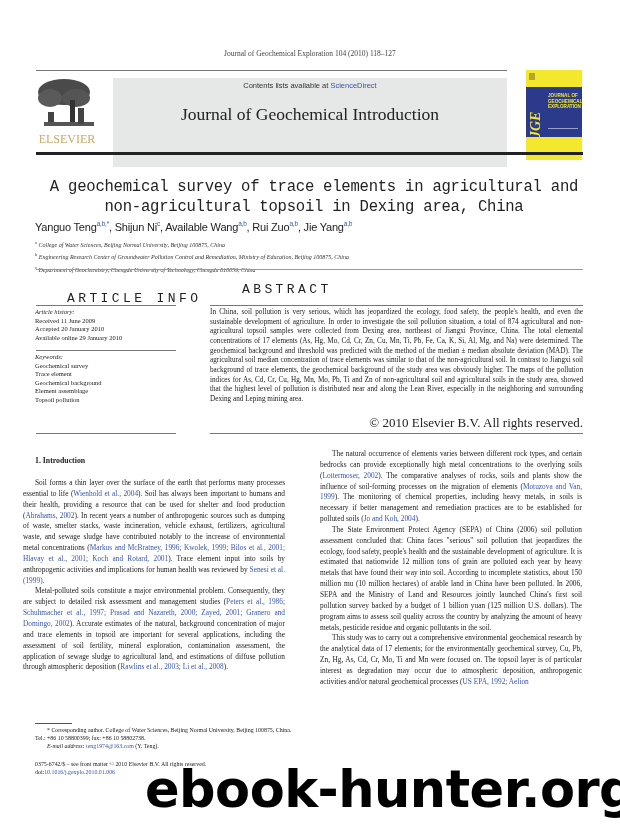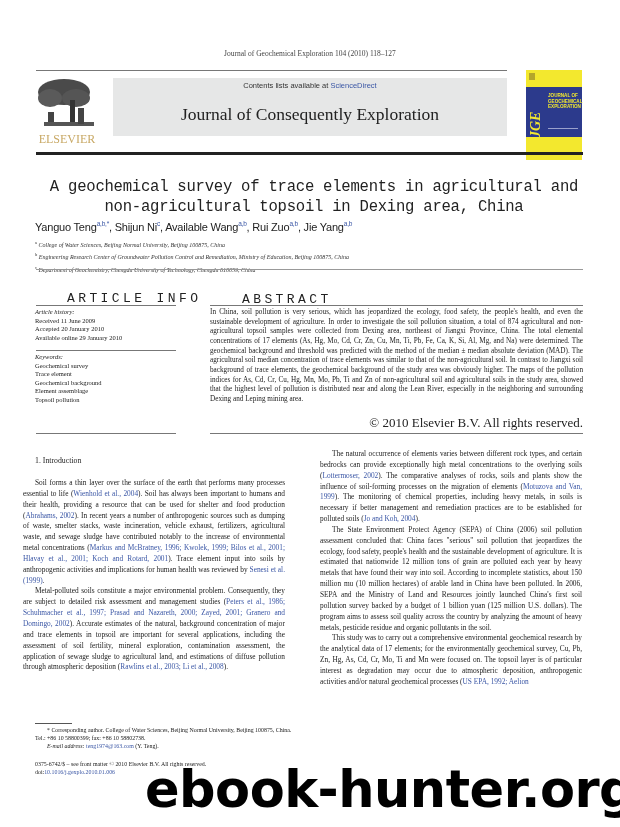--- a/index.html
+++ b/index.html
@@ -5,21 +5,21 @@
   html, body { margin: 0; padding: 0; background: #ffffff; }
   body { width: 620px; height: 827px; position: relative; overflow: hidden;
          font-family: "Liberation Serif", "DejaVu Serif", serif; color: #222; }
   .abs { position: absolute; }
   .running-head { top: 49px; left: 0; width: 620px; text-align: center; font-size: 7.5px; color: #444; }
   .top-rule { top: 70px; left: 36px; width: 471px; height: 1px; background: #777; }
   .elsevier-logo { top: 74px; left: 34px; width: 66px; height: 88px; }
   .elsevier-logo .tree { position: absolute; top: 2px; left: 2px; width: 62px; height: 56px; }
   .elsevier-logo .word { position: absolute; top: 58px; left: 0; width: 66px; text-align: center;
          font-family: "Liberation Serif", serif; font-size: 12px; color: #c8a864; letter-spacing: 0; }
-  .banner { top: 78px; left: 113px; width: 394px; height: 58px; background: #e6e7e7; }
+  .banner { top: 78px; left: 113px; width: 394px; height: 89px; background: #e6e7e7; }
   .banner .contents { position: absolute; top: 3px; width: 100%; text-align: center;
          font-family: "Liberation Sans", sans-serif; font-size: 7.5px; color: #333; }
   .banner .contents a { color: #3a56a5; text-decoration: none; }
   .banner .jtitle { position: absolute; top: 26px; width: 100%; text-align: center;
          font-family: "Liberation Serif", serif; font-size: 17.5px; color: #222; }
   .banner .homepage { position: absolute; top: 60px; width: 100%; text-align: center;
          font-family: "Liberation Sans", sans-serif; font-size: 7.5px; letter-spacing: 0.9px; color: #333; }
   .jge-cover { top: 70px; left: 526px; width: 56px; height: 90px; background: #f3e82e; }
   .jge-cover .blue { position: absolute; top: 17px; left: 0; width: 56px; height: 50px; background: #2c3a8c; }
   .jge-cover .jge { position: absolute; top: 14px; left: 2px; width: 18px; height: 48px;
@@ -33,32 +33,32 @@
   .title { top: 178px; left: 34px; width: 560px; font-family: Liberation Mono, monospace;
          font-size: 15.6px; line-height: 19.5px; color: #222; letter-spacing: -0.25px; text-align: center; }
   .authors { top: 220px; left: 35px; width: 560px; font-family: "Liberation Sans", sans-serif;
          font-size: 11px; color: #222; letter-spacing: -0.2px; }
   .authors sup { font-size: 6.5px; color: #3a56a5; }
   .affils { top: 238px; left: 35px; width: 560px; font-size: 6px; font-style: italic; line-height: 9.3px; color: #333; }
   .affils sup { font-size: 4.5px; font-style: normal; }
   .mid-rule { top: 269px; left: 36px; width: 547px; height: 1px; background: #999; }
   .sec-head { font-family: Liberation Mono, monospace; font-size: 13px; letter-spacing: 3.4px; color: #222; margin-left: 32px; }
   .ai-head { top: 291px; left: 35px; }
-  .ab-head { top: 292px; left: 210px; text-align: center; }
+  .ab-head { top: 282px; left: 210px; text-align: center; }
   .ai-rule1 { top: 305px; left: 36px; width: 140px; height: 1px; background: #777; }
   .ab-rule1 { top: 305px; left: 210px; width: 373px; height: 1px; background: #777; }
   .ai-block { left: 35px; width: 140px; font-size: 6.5px; line-height: 8.6px; color: #222; }
   .ai-block .lab { font-style: italic; }
   .ai-rule2 { top: 350px; left: 36px; width: 140px; height: 1px; background: #777; }
   .abstract-text { top: 308px; left: 210px; width: 373px; font-size: 7.2px; line-height: 9.65px;
          text-align: justify; color: #222; }
   .copyright { top: 415px; left: 210px; width: 373px; text-align: right; font-size: 13px; color: #222; }
   .ai-rule3 { top: 433px; left: 36px; width: 140px; height: 1px; background: #777; }
   .ab-rule2 { top: 433px; left: 210px; width: 373px; height: 1px; background: #777; }
-  .intro-head { top: 456px; left: 35px; font-size: 7.8px; font-weight: normal; color: #222; }
+  .intro-head { top: 456px; left: 35px; font-size: 7.8px; font-weight: bold; color: #222; }
   .col { width: 262px; font-size: 7.35px; line-height: 10.85px; text-align: justify; color: #222; }
   .col p { margin: 0; text-indent: 12px; }
   .col1 { top: 478px; left: 23px; }
   .col2 { top: 449px; left: 320px; }
   .cite { color: #3a56a5; }
   .fn-rule { top: 723px; left: 35px; width: 37px; height: 1px; background: #555; }
   .footnote { top: 726px; left: 35px; width: 262px; font-size: 5.9px; line-height: 8.2px; color: #222; }
   .footnote p { margin: 0; }
   .footnote .ind { text-indent: 12px; }
   .frontmatter { top: 760px; left: 35px; width: 262px; font-size: 5.9px; line-height: 8.2px; color: #222; }
@@ -83,21 +83,21 @@
     <rect x="12" y="36" width="6" height="10" fill="#444"></rect>
     <rect x="42" y="32" width="6" height="16" fill="#444"></rect>
   </svg>
   <div class="word">ELSEVIER</div>
 </div>
 
 <div class="abs banner">
   <div class="contents">
     <span>Contents lists available at </span><a>ScienceDirect</a>
   </div>
-  <div class="jtitle">Journal of Consequently Exploration</div>
+  <div class="jtitle">Journal of Geochemical Introduction</div>
 </div>
 
 <div class="abs jge-cover">
   <div class="sym"></div>
   <div class="blue">
     <div class="jge">JGE</div>
     <div class="cvt">
       <div>JOURNAL OF</div>
       <div>GEOCHEMICAL</div>
       <div>EXPLORATION</div>

